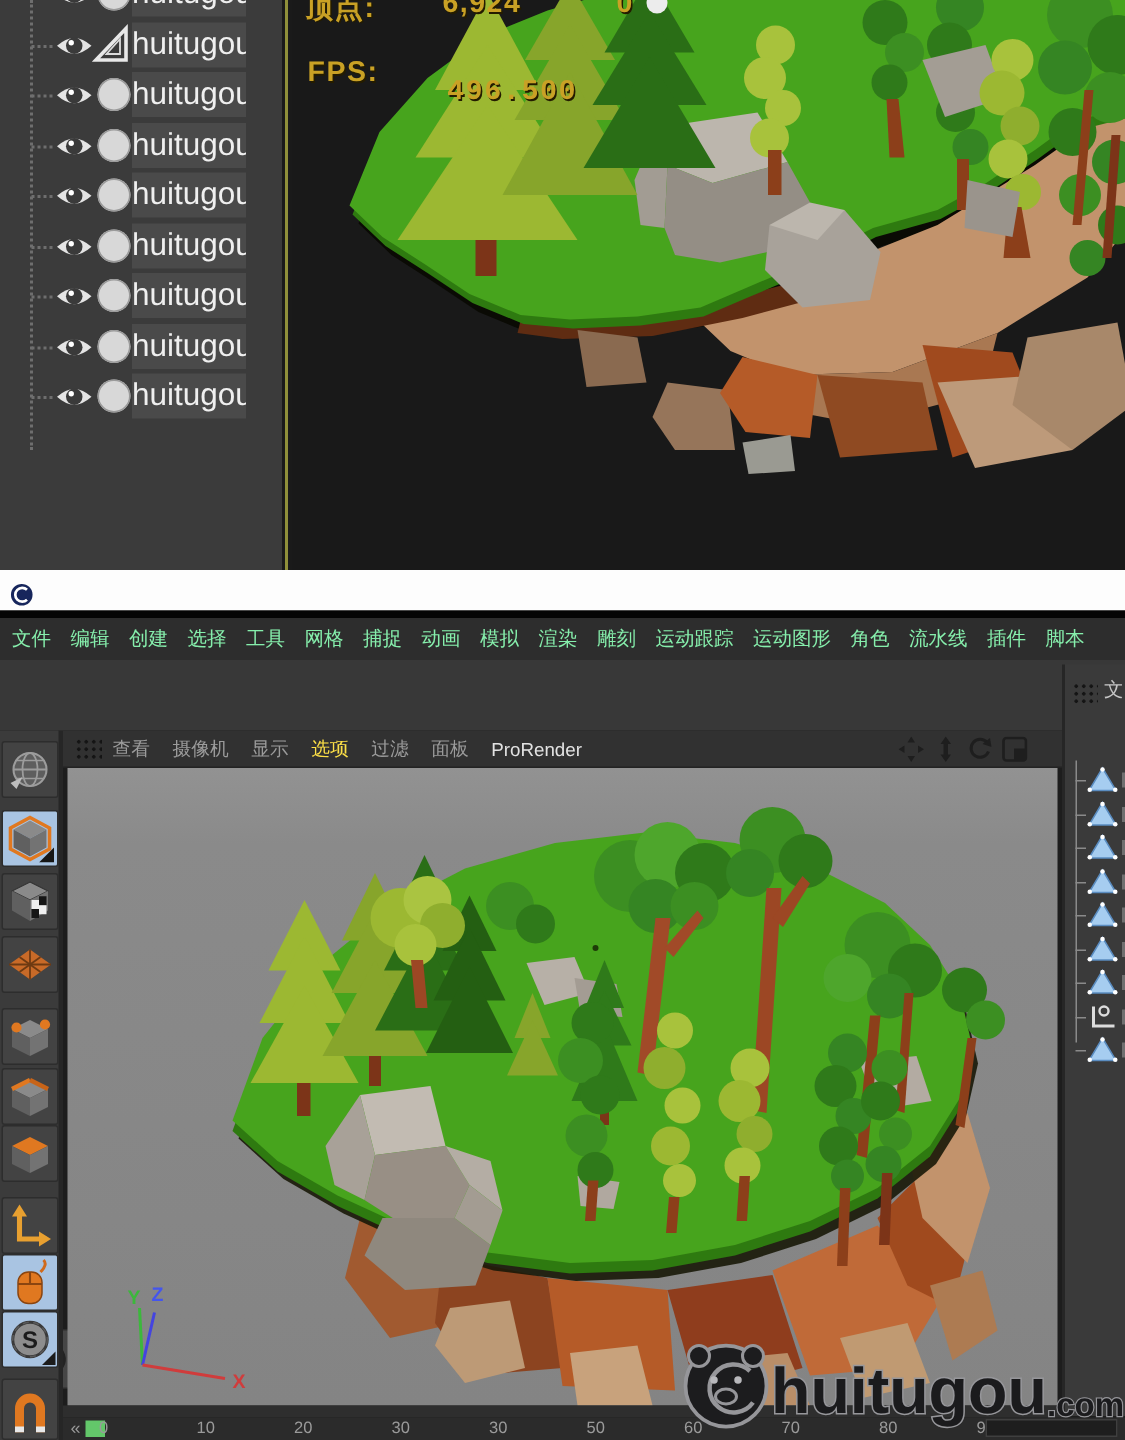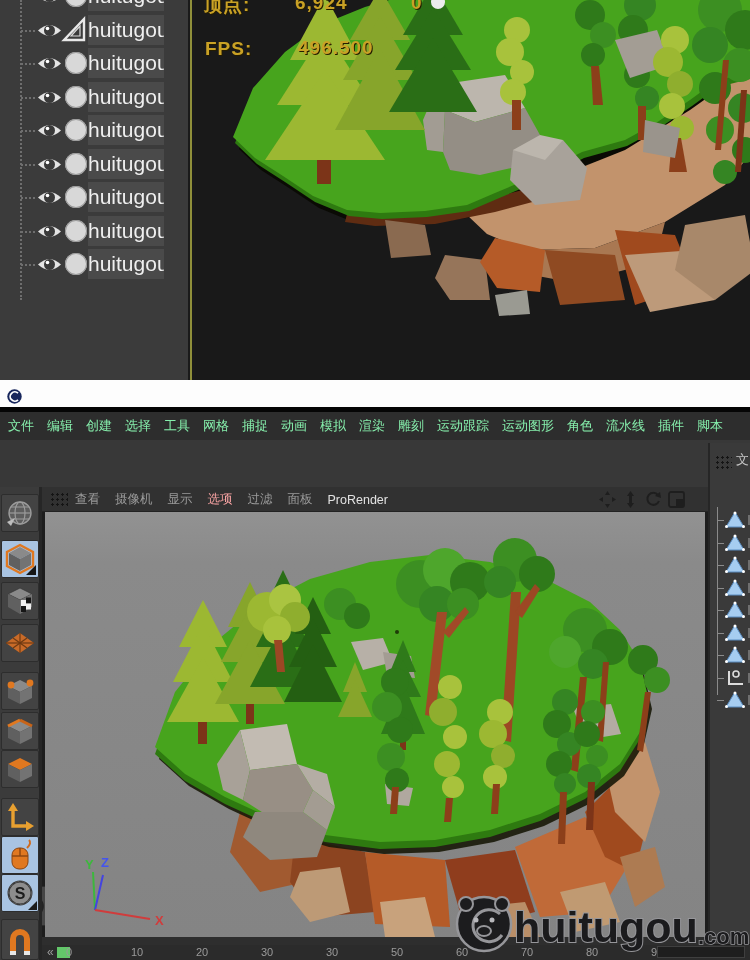--- a/index.html
+++ b/index.html
@@ -58,21 +58,21 @@
   .lbtn{position:absolute;left:1px;width:38px;height:38px;background:#434343;border:1px solid #2d2d2d;
         box-sizing:border-box;border-radius:2px;}
   .lbtn.blue{background:#a9c4e2;}
   .lbtn svg{position:absolute;left:50%;top:50%;transform:translate(-50%,-50%);}
 
   #vp-menu{left:42px;top:487px;width:666px;height:25px;background:#313131;border-bottom:1px solid #232323;
            box-sizing:border-box;}
   #vp-menu .vgrip{position:absolute;left:8px;top:5px;width:18px;height:15px;}
   #vp-menu .vitems{position:absolute;left:33px;top:0;display:flex;gap:15px;height:25px;align-items:center;}
   #vp-menu .vitem{color:#9b9b9b;font-size:12.5px;white-space:nowrap;}
-  #vp-menu .vitem.hl{color:#fca5a5;}
+  #vp-menu .vitem.hl{color:#fde047;}
   #vp-menu .vitem.hl2{color:#e2e2e2;}
   #vp-menu .vctrl{position:absolute;top:4px;width:17px;height:17px;}
 
   #viewport{left:45px;top:512px;width:660px;height:425px;
             background:linear-gradient(#929292,#8a8a8a 12%,#848484);}
   #vp-bottom-strip{left:42px;top:937px;width:666px;height:8px;background:#2e2e2e;}
 
   
   #right-panel{left:708px;top:443px;width:42px;height:501px;background:#3a3a3a;border-left:2px solid #262626;box-sizing:border-box;}
   #right-panel .rgrip{position:absolute;left:5px;top:12px;width:17px;height:14px;}
@@ -325,21 +325,21 @@
             <circle cx="530" cy="172" r="12" fill="#358523"></circle>
         </g>
         <polygon points="528,60 534,60 526,150 520,150" fill="#8c3f1a"></polygon>
         <polygon points="546,90 552,90 546,172 540,172" fill="#7c3418"></polygon>
         <circle cx="243" cy="2" r="7" fill="#ececec"></circle>
       </svg>
       <span class="hud" style="left:8px;top:-8px;">顶点:</span>
       <span class="hud" style="left:100px;top:-8px;">6,924</span>
       <span class="hud" style="left:216px;top:-8px;">0</span>
       <span class="hud" style="left:10px;top:38px;">FPS:</span>
-      <span class="hud" style="left:103px;top:37px;">496.500</span>
+      <span class="hud" style="left:103px;top:50px;font-family:Liberation Mono, monospace;">496.500</span>
     </div>
   </div>
 
   <div id="title-bar" class="abs">
     <span class="logo">
       <svg width="15" height="15" viewBox="0 0 15 15">
         <circle cx="7.5" cy="7.5" r="7.2" fill="#17265c"></circle>
         <path d="M11,4.2 A4.6,4.6 0 1 0 11,10.8" fill="none" stroke="#ffffff" stroke-width="1.8"></path>
       </svg>
     </span>

